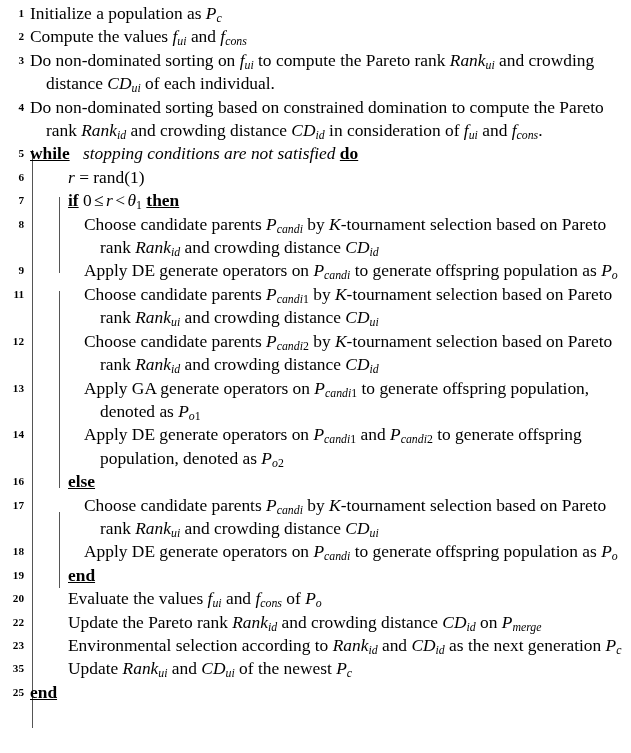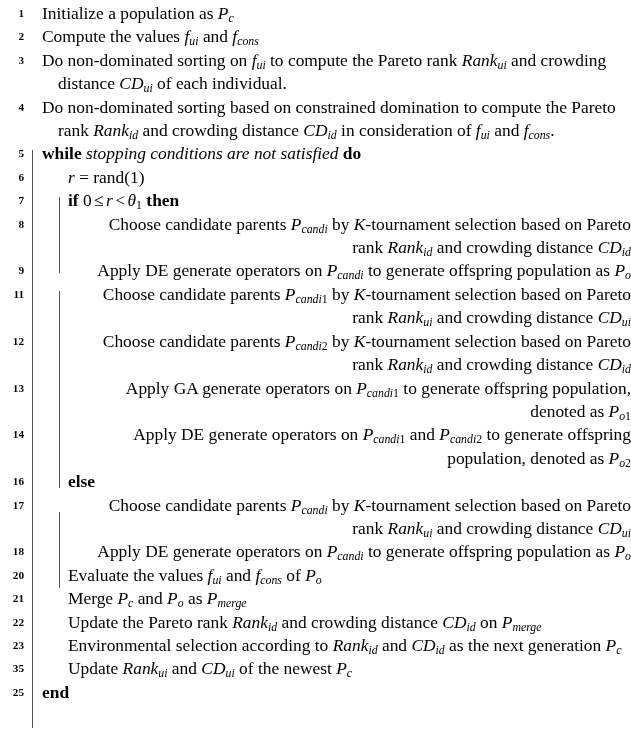--- a/index.html
+++ b/index.html
@@ -43,41 +43,41 @@
     font-family: "Liberation Serif", "DejaVu Serif", serif;
     color: #000;
   }
 
   
   .body {
     display: block;
     padding-left: 30px;
     text-indent: 0;
   }
-  .lvl0 > .body { padding-left: 42px; }
+  .lvl0 > .body { padding-left: 30px; }
   .lvl1 > .body { padding-left: 68px; }
-  .lvl2 > .body { padding-left: 84px; text-align: right; }
+  .lvl2 > .body { padding-left: 84px; }
 
   
   .body > .txt {
     display: block;
     padding-left: 16px;
     text-indent: -16px;
   }
 
   
   .rule {
     position: absolute;
     width: 1px;
     background: #555;
   }
 
   
-  .it { font-style: italic; }
-  .bf { font-weight: bold; }
+  .it { font-style: italic; margin-left: 9px; }
+  .bf { font-weight: bold; text-decoration: underline; }
   .rm { font-style: normal; }
   .mvar { font-style: italic; }
   sub {
     font-size: 0.68em;
     line-height: 0;
     vertical-align: -0.28em;
     font-style: italic;
   }
   sub.up { font-style: normal; }
   .op { padding: 0 0.14em; font-style: normal; }
@@ -231,38 +231,38 @@
 
   <div class="line lvl2">
     <span class="lineno">18</span>
     <span class="body">
         <span class="txt">
       <span>Apply DE generate operators on </span><span class="mvar">P</span><sub>candi</sub><span> to generate offspring population as </span><span class="mvar">P</span><sub>o</sub>
     </span>
       </span>
   </div>
 
+  <div class="line lvl1">
+    <span class="lineno">19</span>
+    <span class="body">
+        <span class="txt">
+      <span class="bf">end</span>
+    </span>
+      </span>
+  </div>
 
   <div class="line lvl1">
     <span class="lineno">20</span>
     <span class="body">
         <span class="txt">
       <span>Evaluate the values </span><span class="mvar">f</span><sub>ui</sub><span> and </span><span class="mvar">f</span><sub>cons</sub><span> of </span><span class="mvar">P</span><sub>o</sub>
     </span>
       </span>
   </div>
 
-  <div class="line lvl1">
-    <span class="lineno">21</span>
-    <span class="body">
-        <span class="txt">
-      <span>Merge </span><span class="mvar">P</span><sub>c</sub><span> and </span><span class="mvar">P</span><sub>o</sub><span> as </span><span class="mvar">P</span><sub>merge</sub>
-    </span>
-      </span>
-  </div>
 
   <div class="line lvl1">
     <span class="lineno">22</span>
     <span class="body">
         <span class="txt">
       <span>Update the Pareto rank </span><span class="mvar">Rank</span><sub>id</sub><span> and crowding distance </span><span class="mvar">CD</span><sub>id</sub><span> on </span><span class="mvar">P</span><sub>merge</sub>
     </span>
       </span>
   </div>
 

